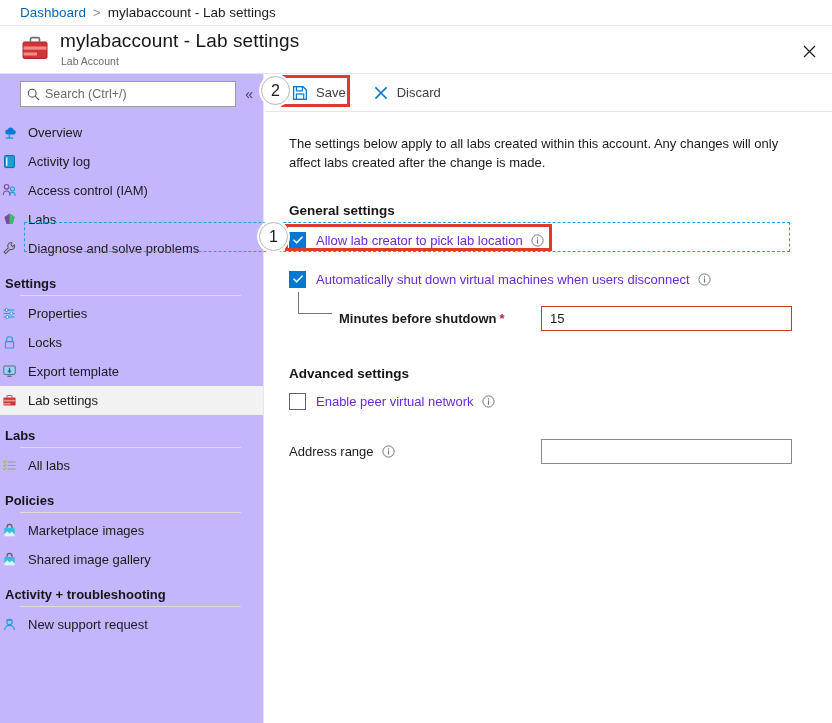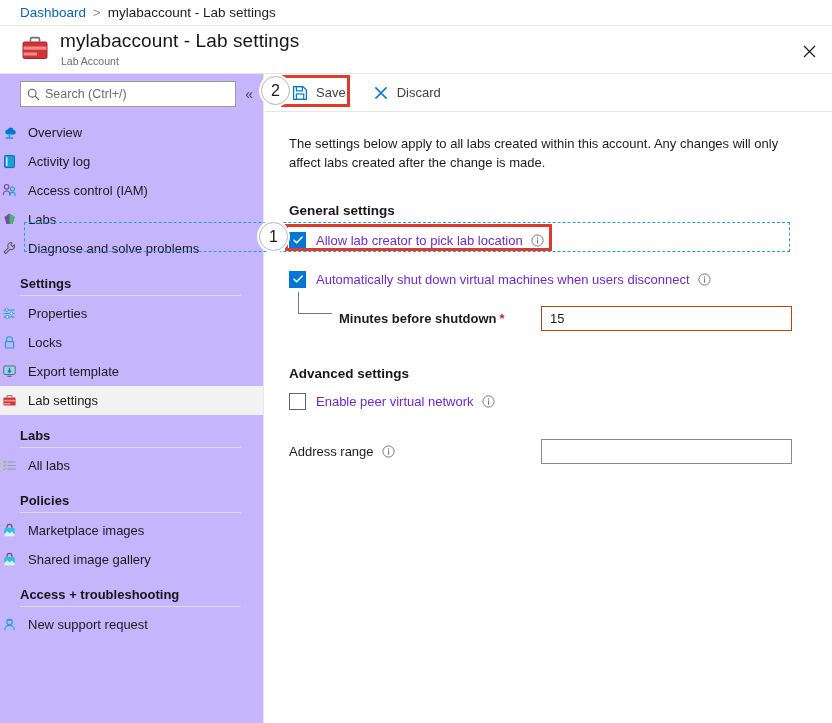--- a/index.html
+++ b/index.html
@@ -109,21 +109,21 @@
   .nav-item.selected { background: #f2f2f2; }
   .nav-icon {
     width: 18px; height: 18px;
     margin-right: 10px;
     display: flex; align-items: center; justify-content: center;
     flex: 0 0 18px;
   }
   .nav-label { white-space: nowrap; }
 
   .nav-group-title {
-    padding-left: 20px;
+    padding-left: 5px;
     font-size: 13px; font-weight: bold; color: #161616;
     margin-top: 13px; margin-bottom: 4px;
   }
   .nav-divider {
     height: 1px; background: #dcdcdc;
     margin: 0 22px 3px 20px;
   }
 
   
   .content {
@@ -454,21 +454,21 @@
         <span class="nav-icon">
           <svg width="17" height="17" viewBox="0 0 17 17">
             <path d="M6 6V4.9a2.5 2.5 0 0 1 5 0V6" fill="none" stroke="#5a5a5a" stroke-width="1.1"></path>
             <rect x="3.3" y="6" width="10.4" height="8" rx="0.8" fill="#32bedd"></rect>
             <path d="M3.3 12.2l3-3 2.4 2.2 2-1.8 3 2.8v1.8H3.3z" fill="#ffffff" opacity=".85"></path>
           </svg>
         </span>
         <span class="nav-label">Shared image gallery</span>
       </div>
 
-      <div class="nav-group-title">Access + troubleshooting</div>
+      <div class="nav-group-title">Activity + troubleshooting</div>
       <div class="nav-divider"></div>
 
       <div class="nav-item">
         <span class="nav-icon">
           <svg width="17" height="17" viewBox="0 0 17 17">
             <circle cx="8.5" cy="6" r="2.7" fill="none" stroke="#1b9fd8" stroke-width="1.1"></circle>
             <path d="M3.7 14c0-2.8 2.2-4.6 4.8-4.6s4.8 1.8 4.8 4.6" fill="none" stroke="#1b9fd8" stroke-width="1.1"></path>
             <path d="M5.6 4.2h5.8" stroke="#1b9fd8" stroke-width="1.1"></path>
           </svg>
         </span>

